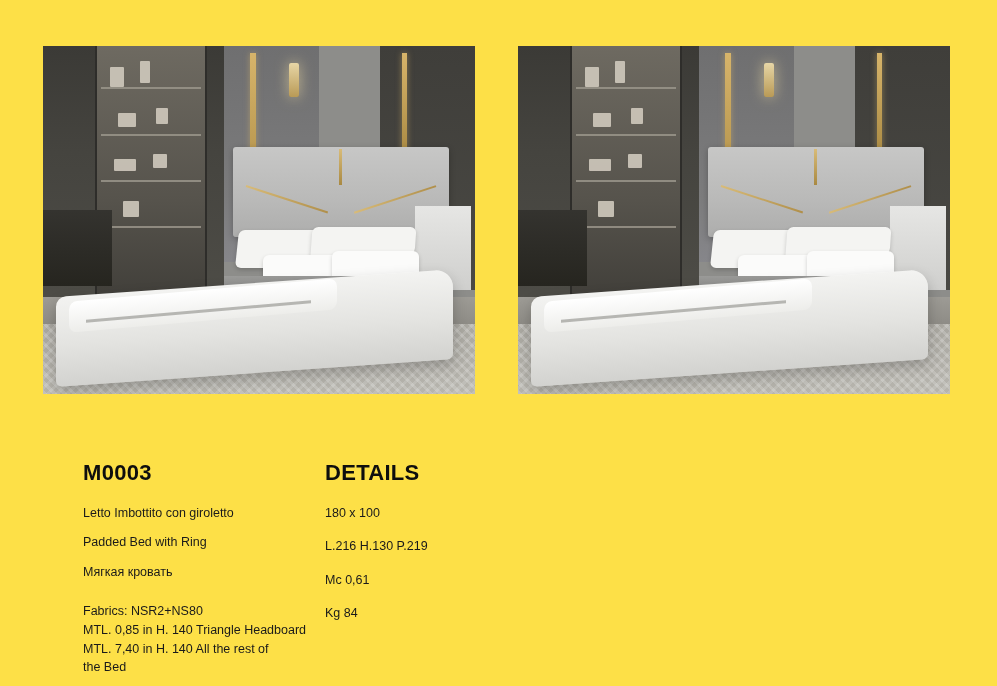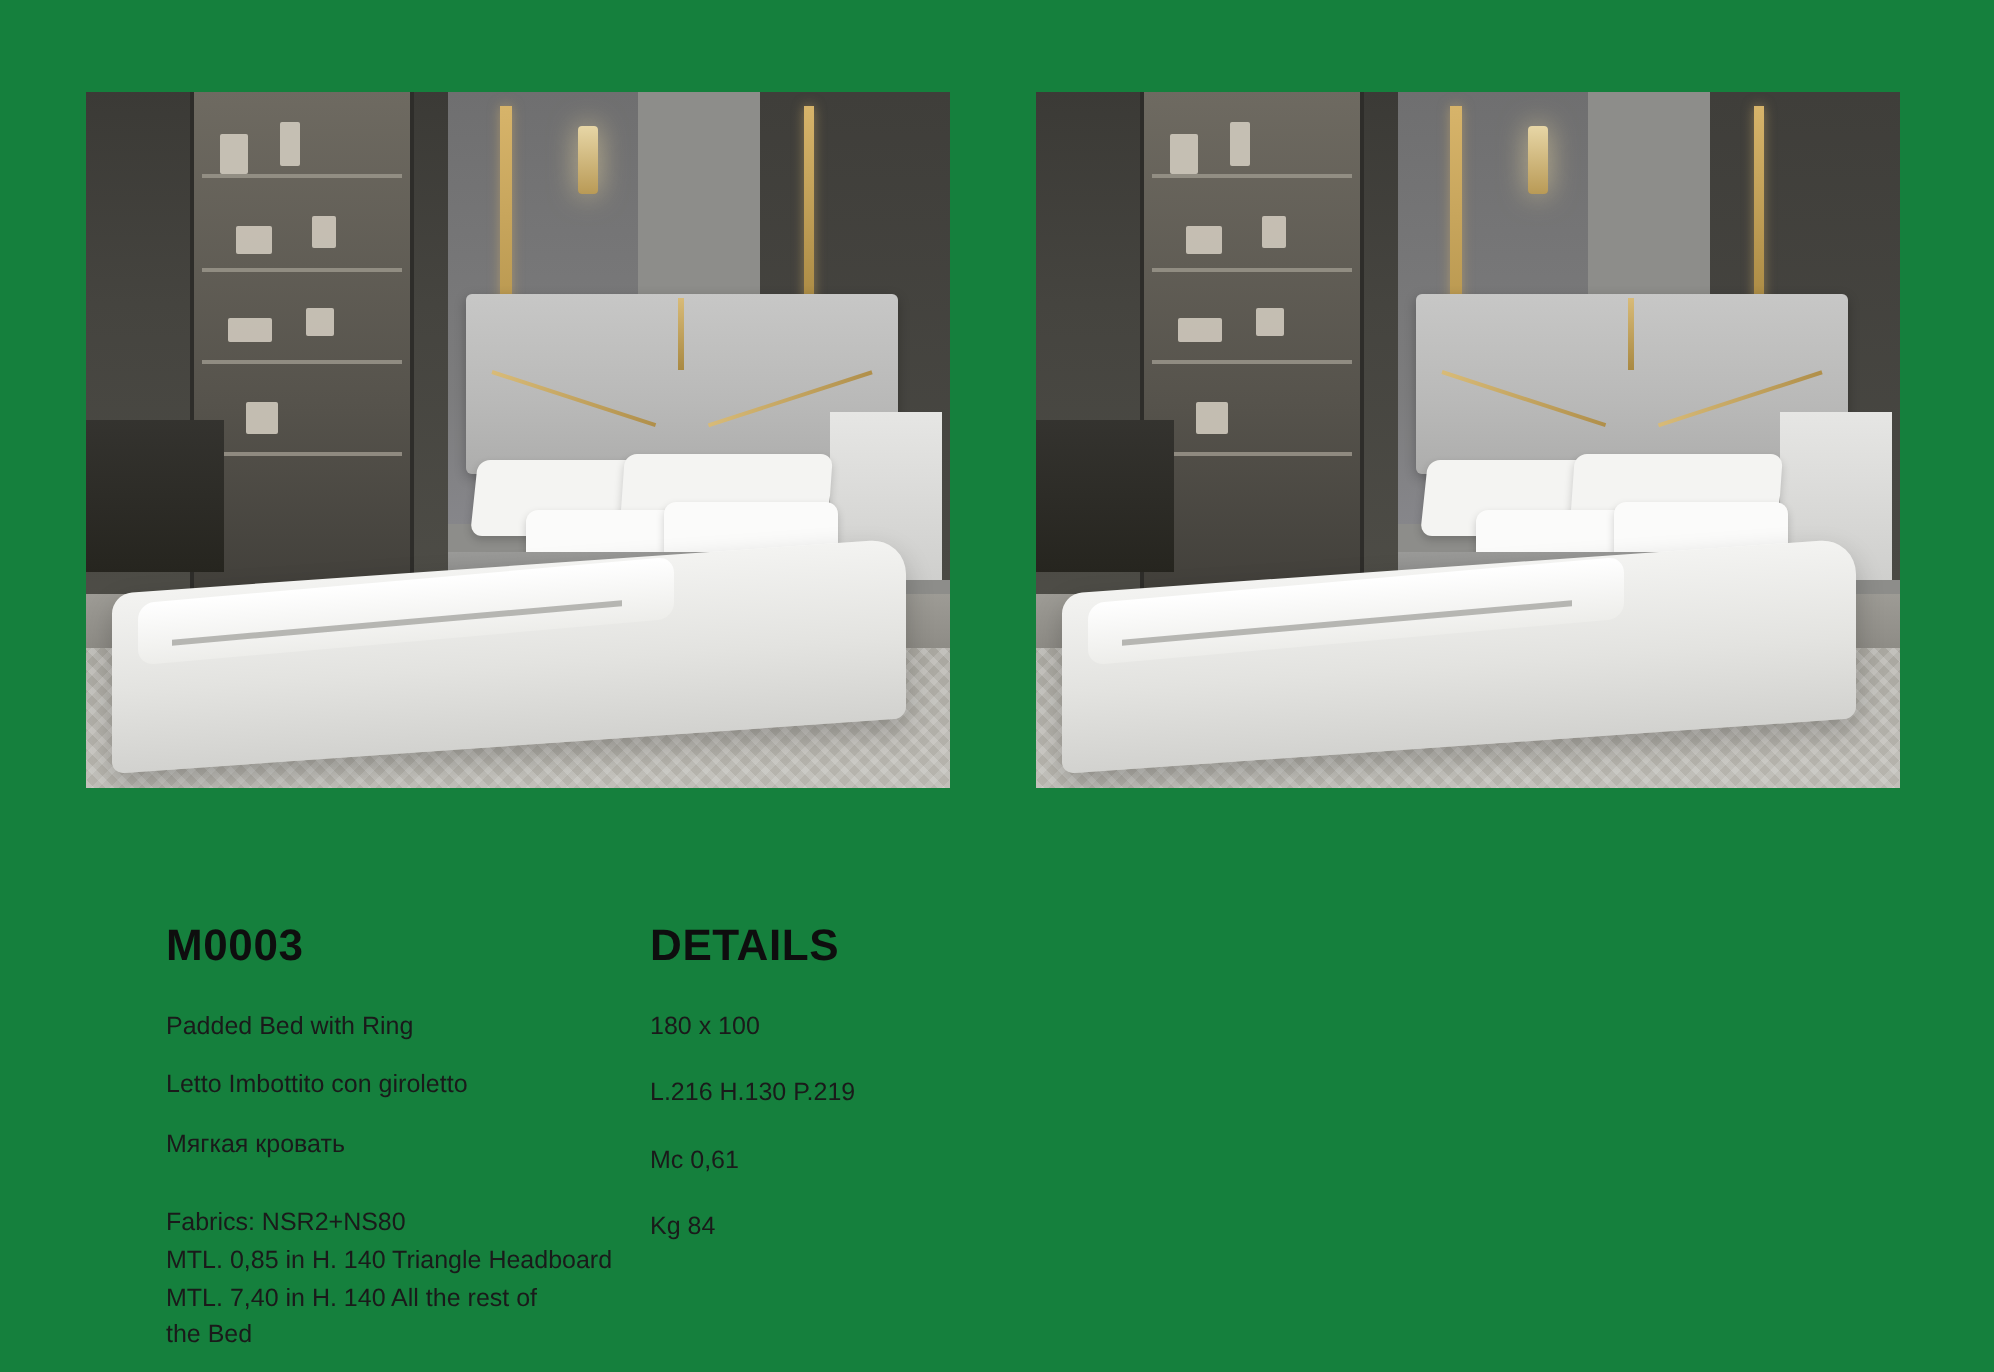--- a/index.html
+++ b/index.html
@@ -10,21 +10,21 @@
     height: 686px;
     background: #ffffff;
     font-family: "Liberation Sans", sans-serif;
     color: #111111;
     overflow: hidden;
   }
   .page {
     position: relative;
     width: 997px;
     height: 686px;
-    background: #15803d;
+    background: #fde047;
   }
   .product {
     position: absolute;
     top: 46px;
     width: 432px;
   }
   .product.left { left: 43px; }
   .product.right { left: 518px; }
 
   .photo {
@@ -228,22 +228,22 @@
         <div class="rug"></div>
         <div class="bed-body"></div>
         <div class="bed-sheet"></div>
         <div class="bed-line"></div>
       </div>
     </div>
 
     <div class="info left">
       <div class="col-code">
         <h2 class="code">M0003</h2>
+        <p class="line">Letto Imbottito con giroletto</p>
         <p class="line">Padded Bed with Ring</p>
-        <p class="line">Letto Imbottito con giroletto</p>
         <p class="line">Мягкая кровать</p>
         <div class="spec spec-group">
           <p>Fabrics: NSR2+NS80</p>
           <p>MTL. 0,85 in H. 140 Triangle Headboard</p>
           <p>MTL. 7,40 in H. 140 All the rest of</p>
           <p>the Bed</p>
         </div>
       </div>
       <div class="col-details">
         <h2 class="details-title">DETAILS</h2>

